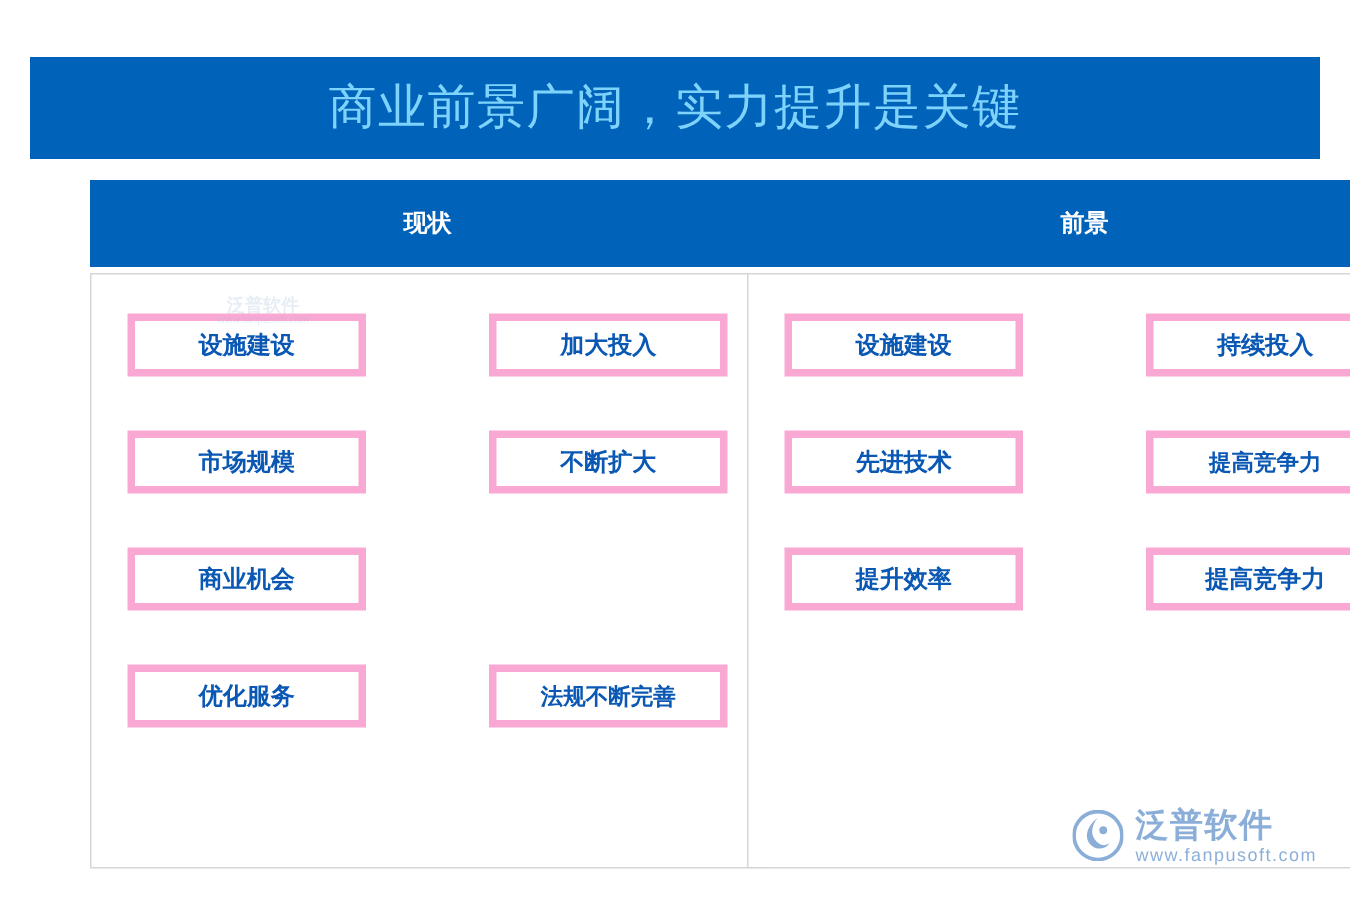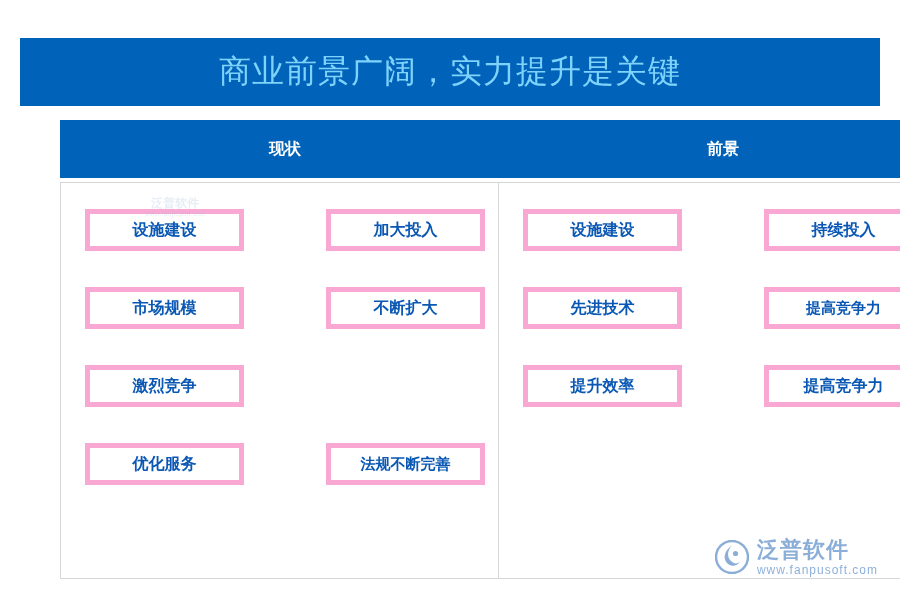--- a/index.html
+++ b/index.html
@@ -167,21 +167,21 @@
 
       <div class="row">
         <div class="cell">设施建设</div>
         <div class="cell">加大投入</div>
       </div>
       <div class="row">
         <div class="cell">市场规模</div>
         <div class="cell">不断扩大</div>
       </div>
       <div class="row">
-        <div class="cell">激烈竞争</div>
+        <div class="cell">商业机会</div>
       </div>
       <div class="row last">
         <div class="cell">优化服务</div>
         <div class="cell narrow-text">法规不断完善</div>
       </div>
 
     </div>
   </div>
 
   <div class="column right">

